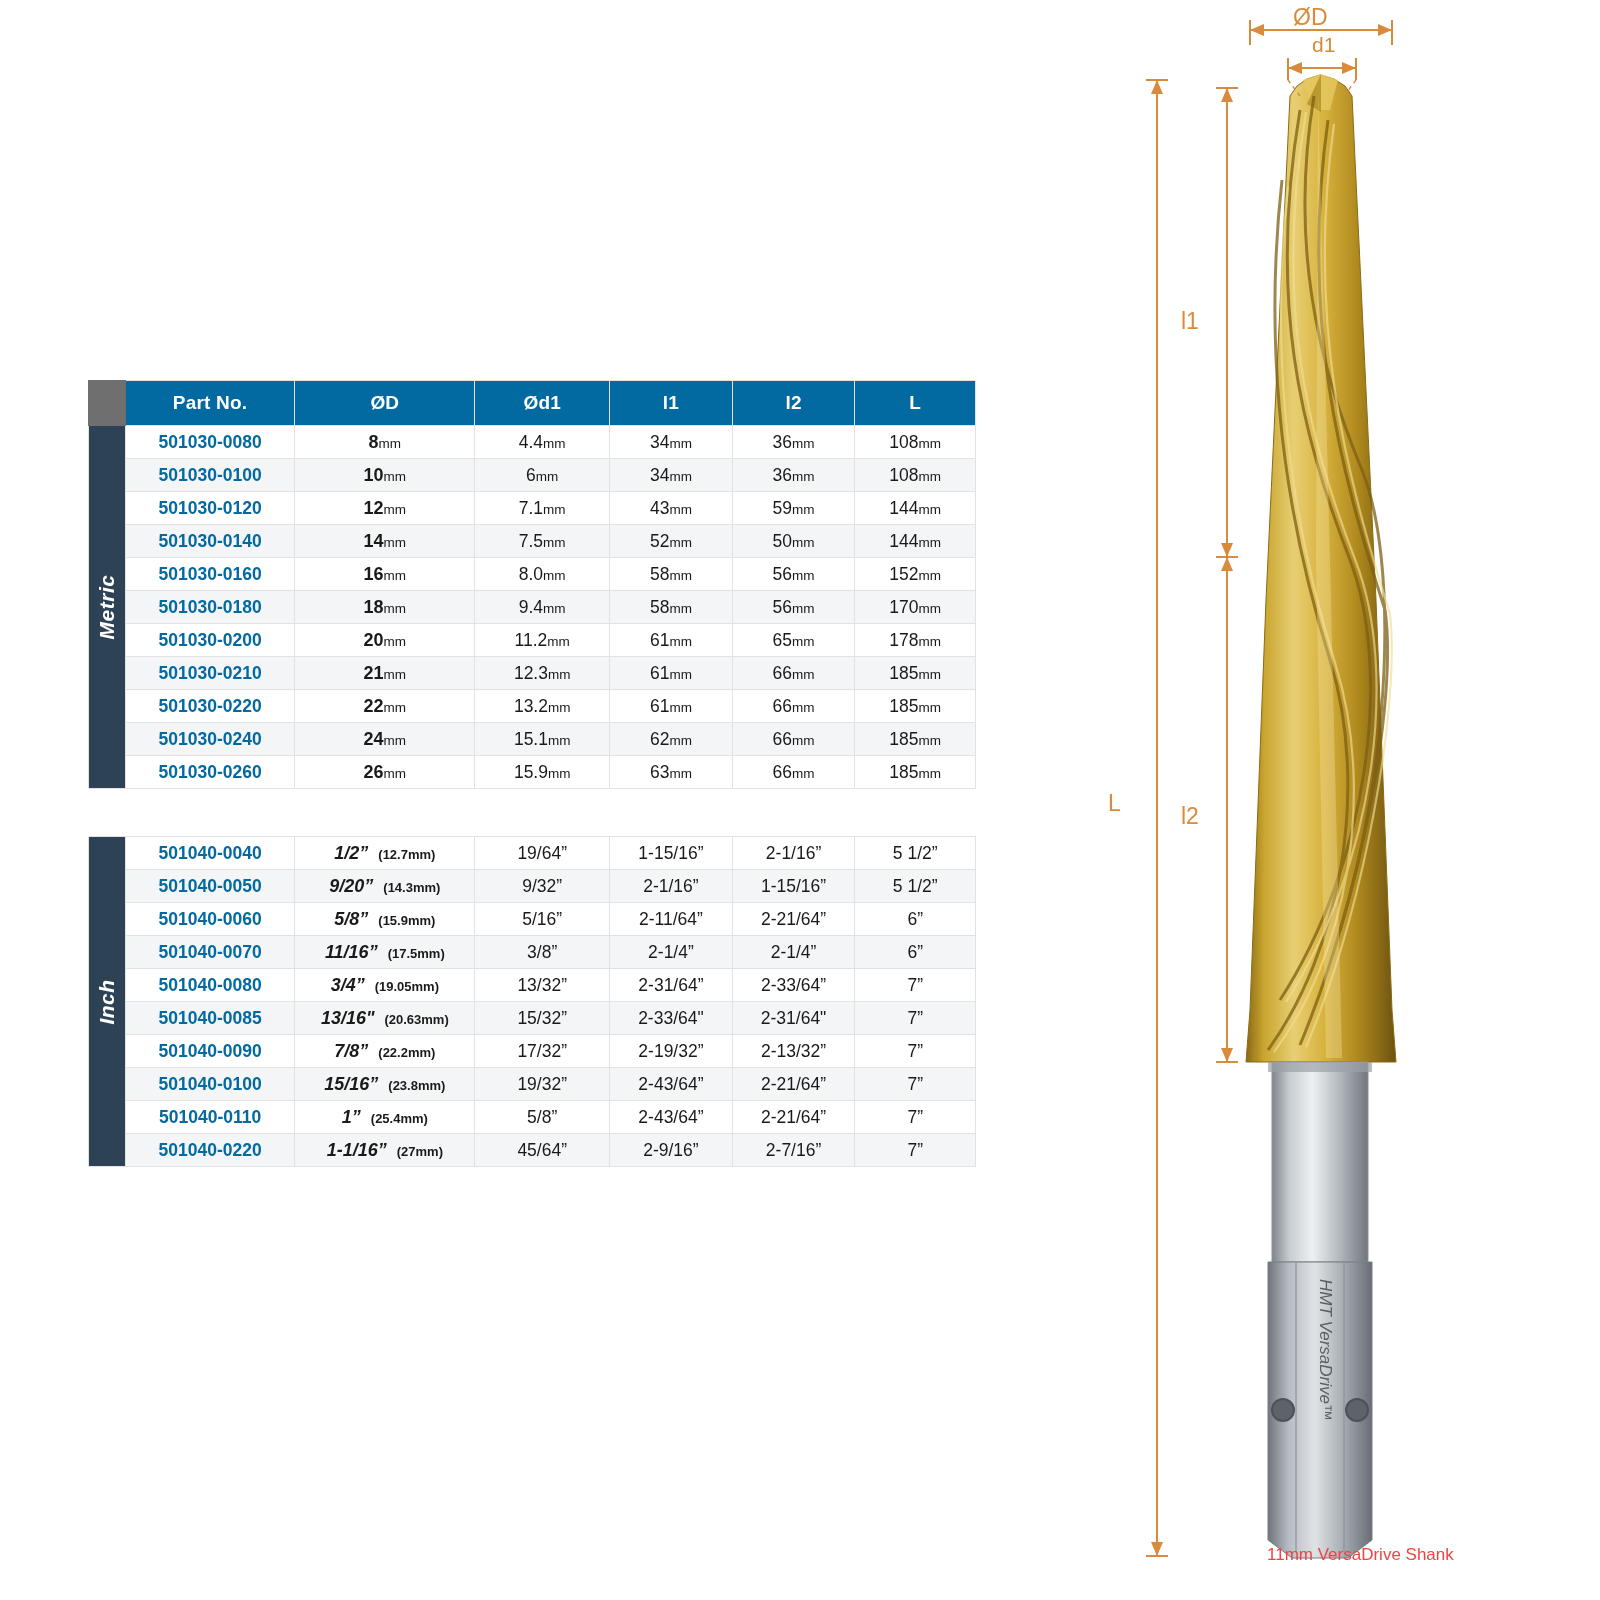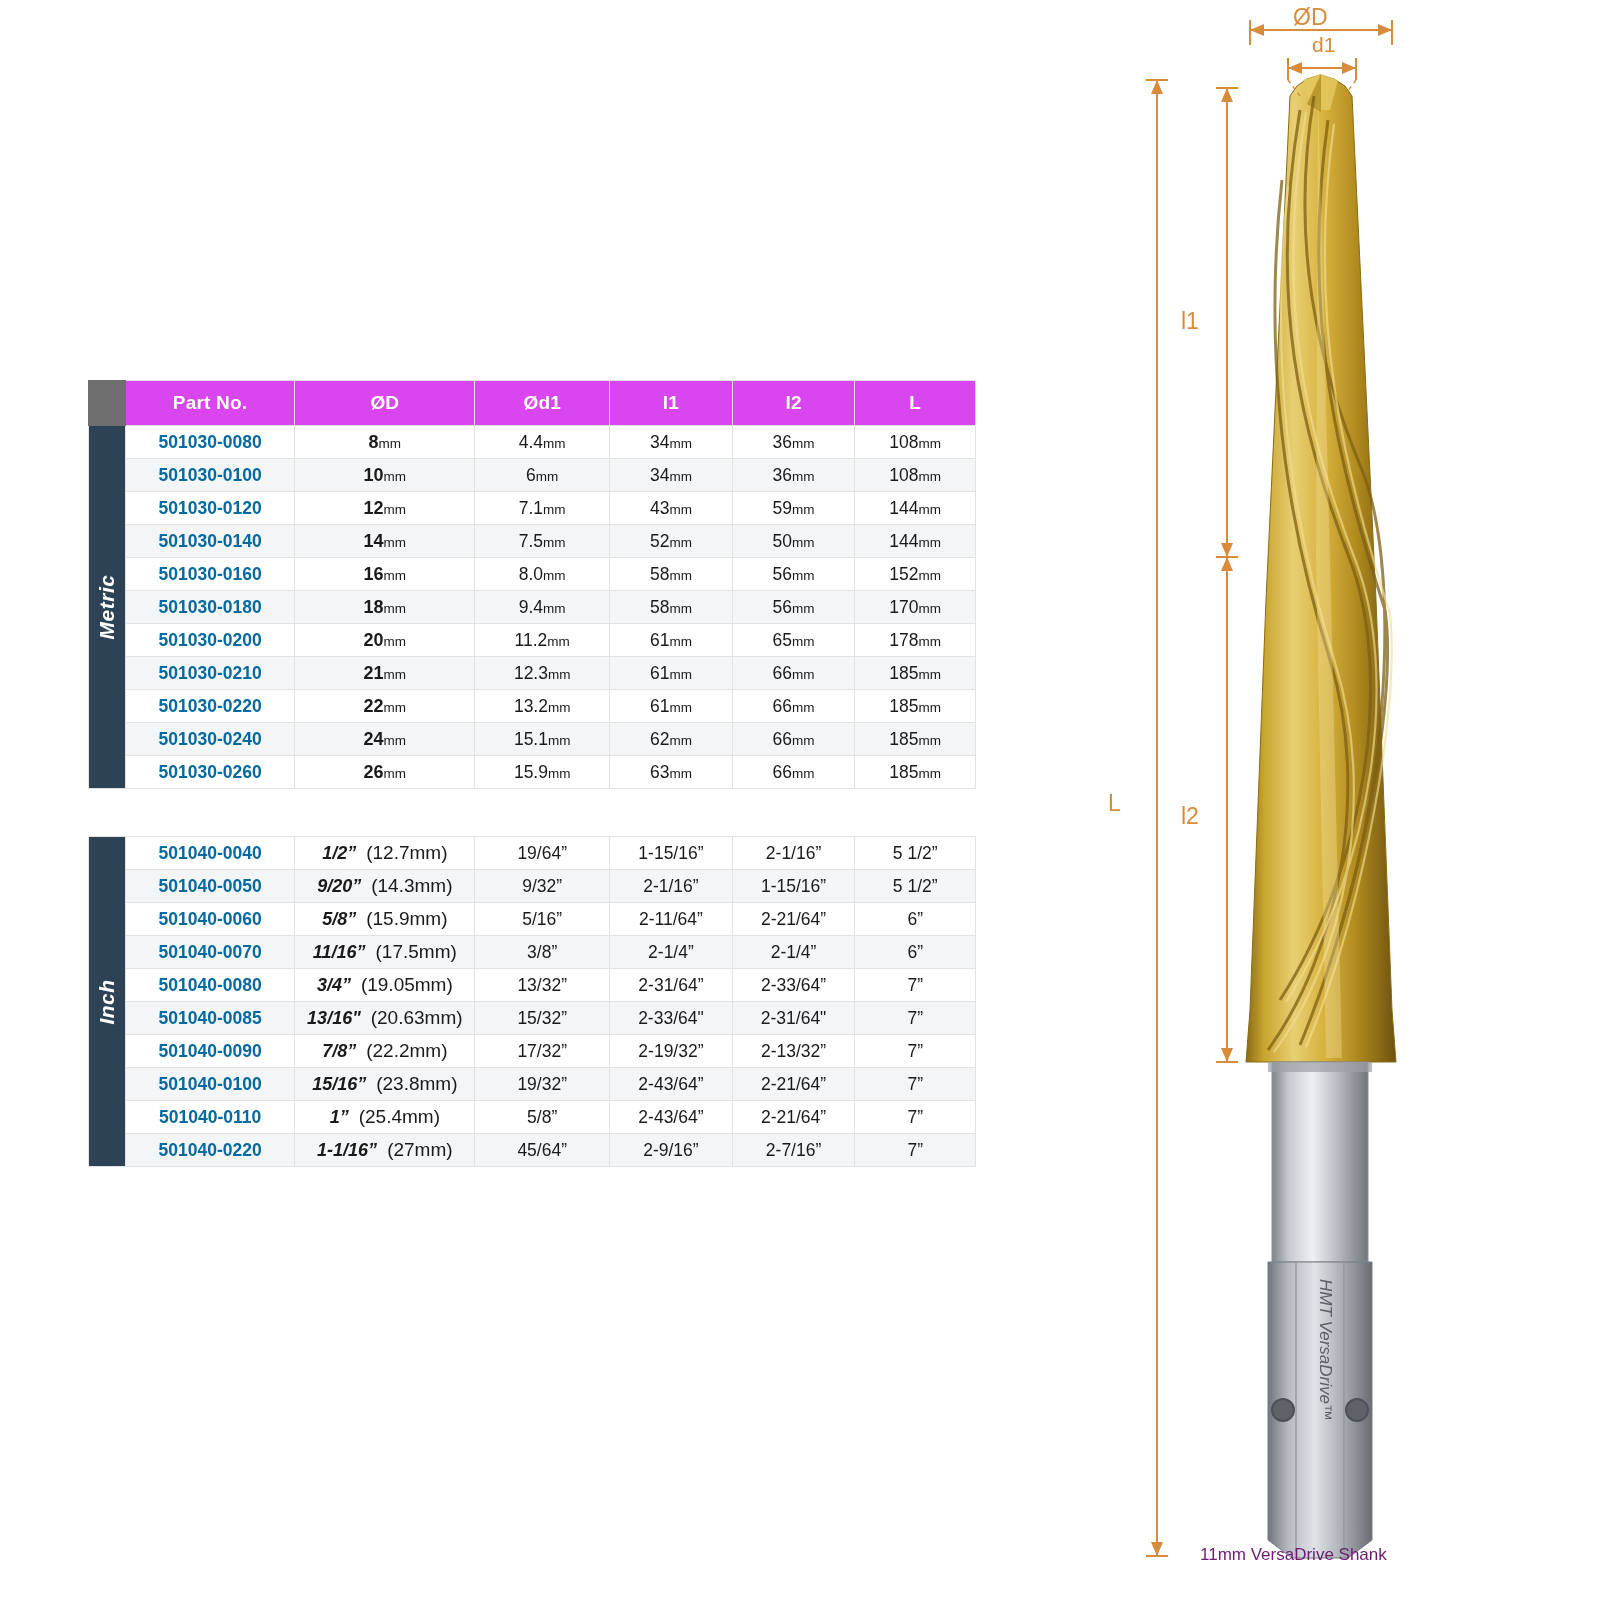--- a/index.html
+++ b/index.html
@@ -36,21 +36,21 @@
   table.spec col.c-l2   { width: 120px; }
   table.spec col.c-l    { width: 118px; }
 
   table.spec th, table.spec td {
     border: 1px solid #e2e2e2;
     padding: 0;
     text-align: center;
     vertical-align: middle;
   }
   thead th {
-    background: #d946ef;
+    background: #0369a1;
     color: #ffffff;
     font-size: 19px;
     font-weight: bold;
     height: 44px;
     border: 1px solid #6f6f6f;
     letter-spacing: .2px;
   }
   thead th.side-head {
     background: #6f6f6f;
     border: 1px solid #6f6f6f;
@@ -91,22 +91,22 @@
   td.num {
     font-size: 17.5px;
     color: #1a1a1a;
   }
   .unit {
     font-size: 13.5px;
     font-weight: normal;
     text-align: right;
   }
   .paren {
-    font-size: 19px;
-    font-weight: normal;
+    font-size: 13px;
+    font-weight: bold;
     margin-left: 10px;
   }
   .od-inner {
     display: inline-block;
     font-style: italic;
   }
 
   
   #product-figure {
     position: absolute;
@@ -122,23 +122,23 @@
     font-size: 23px;
     font-family: "Liberation Sans", sans-serif;
   }
   #label-OD  { left: 1293px; top: 4px; }
   #label-d1  { left: 1312px; top: 33px; font-size: 21px; }
   #label-l1  { left: 1181px; top: 308px; }
   #label-l2  { left: 1181px; top: 803px; }
   #label-L   { left: 1108px; top: 790px; }
   #shank-caption {
     position: absolute;
-    left: 1200px;
+    left: 1267px;
     top: 1545px;
-    color: #701a75;
+    color: #ef4444;
     font-size: 17px;
   }
 
   svg.overlay {
     position: absolute;
     left: 0; top: 0;
     width: 1600px; height: 1600px;
     pointer-events: none;
   }
 </style>

